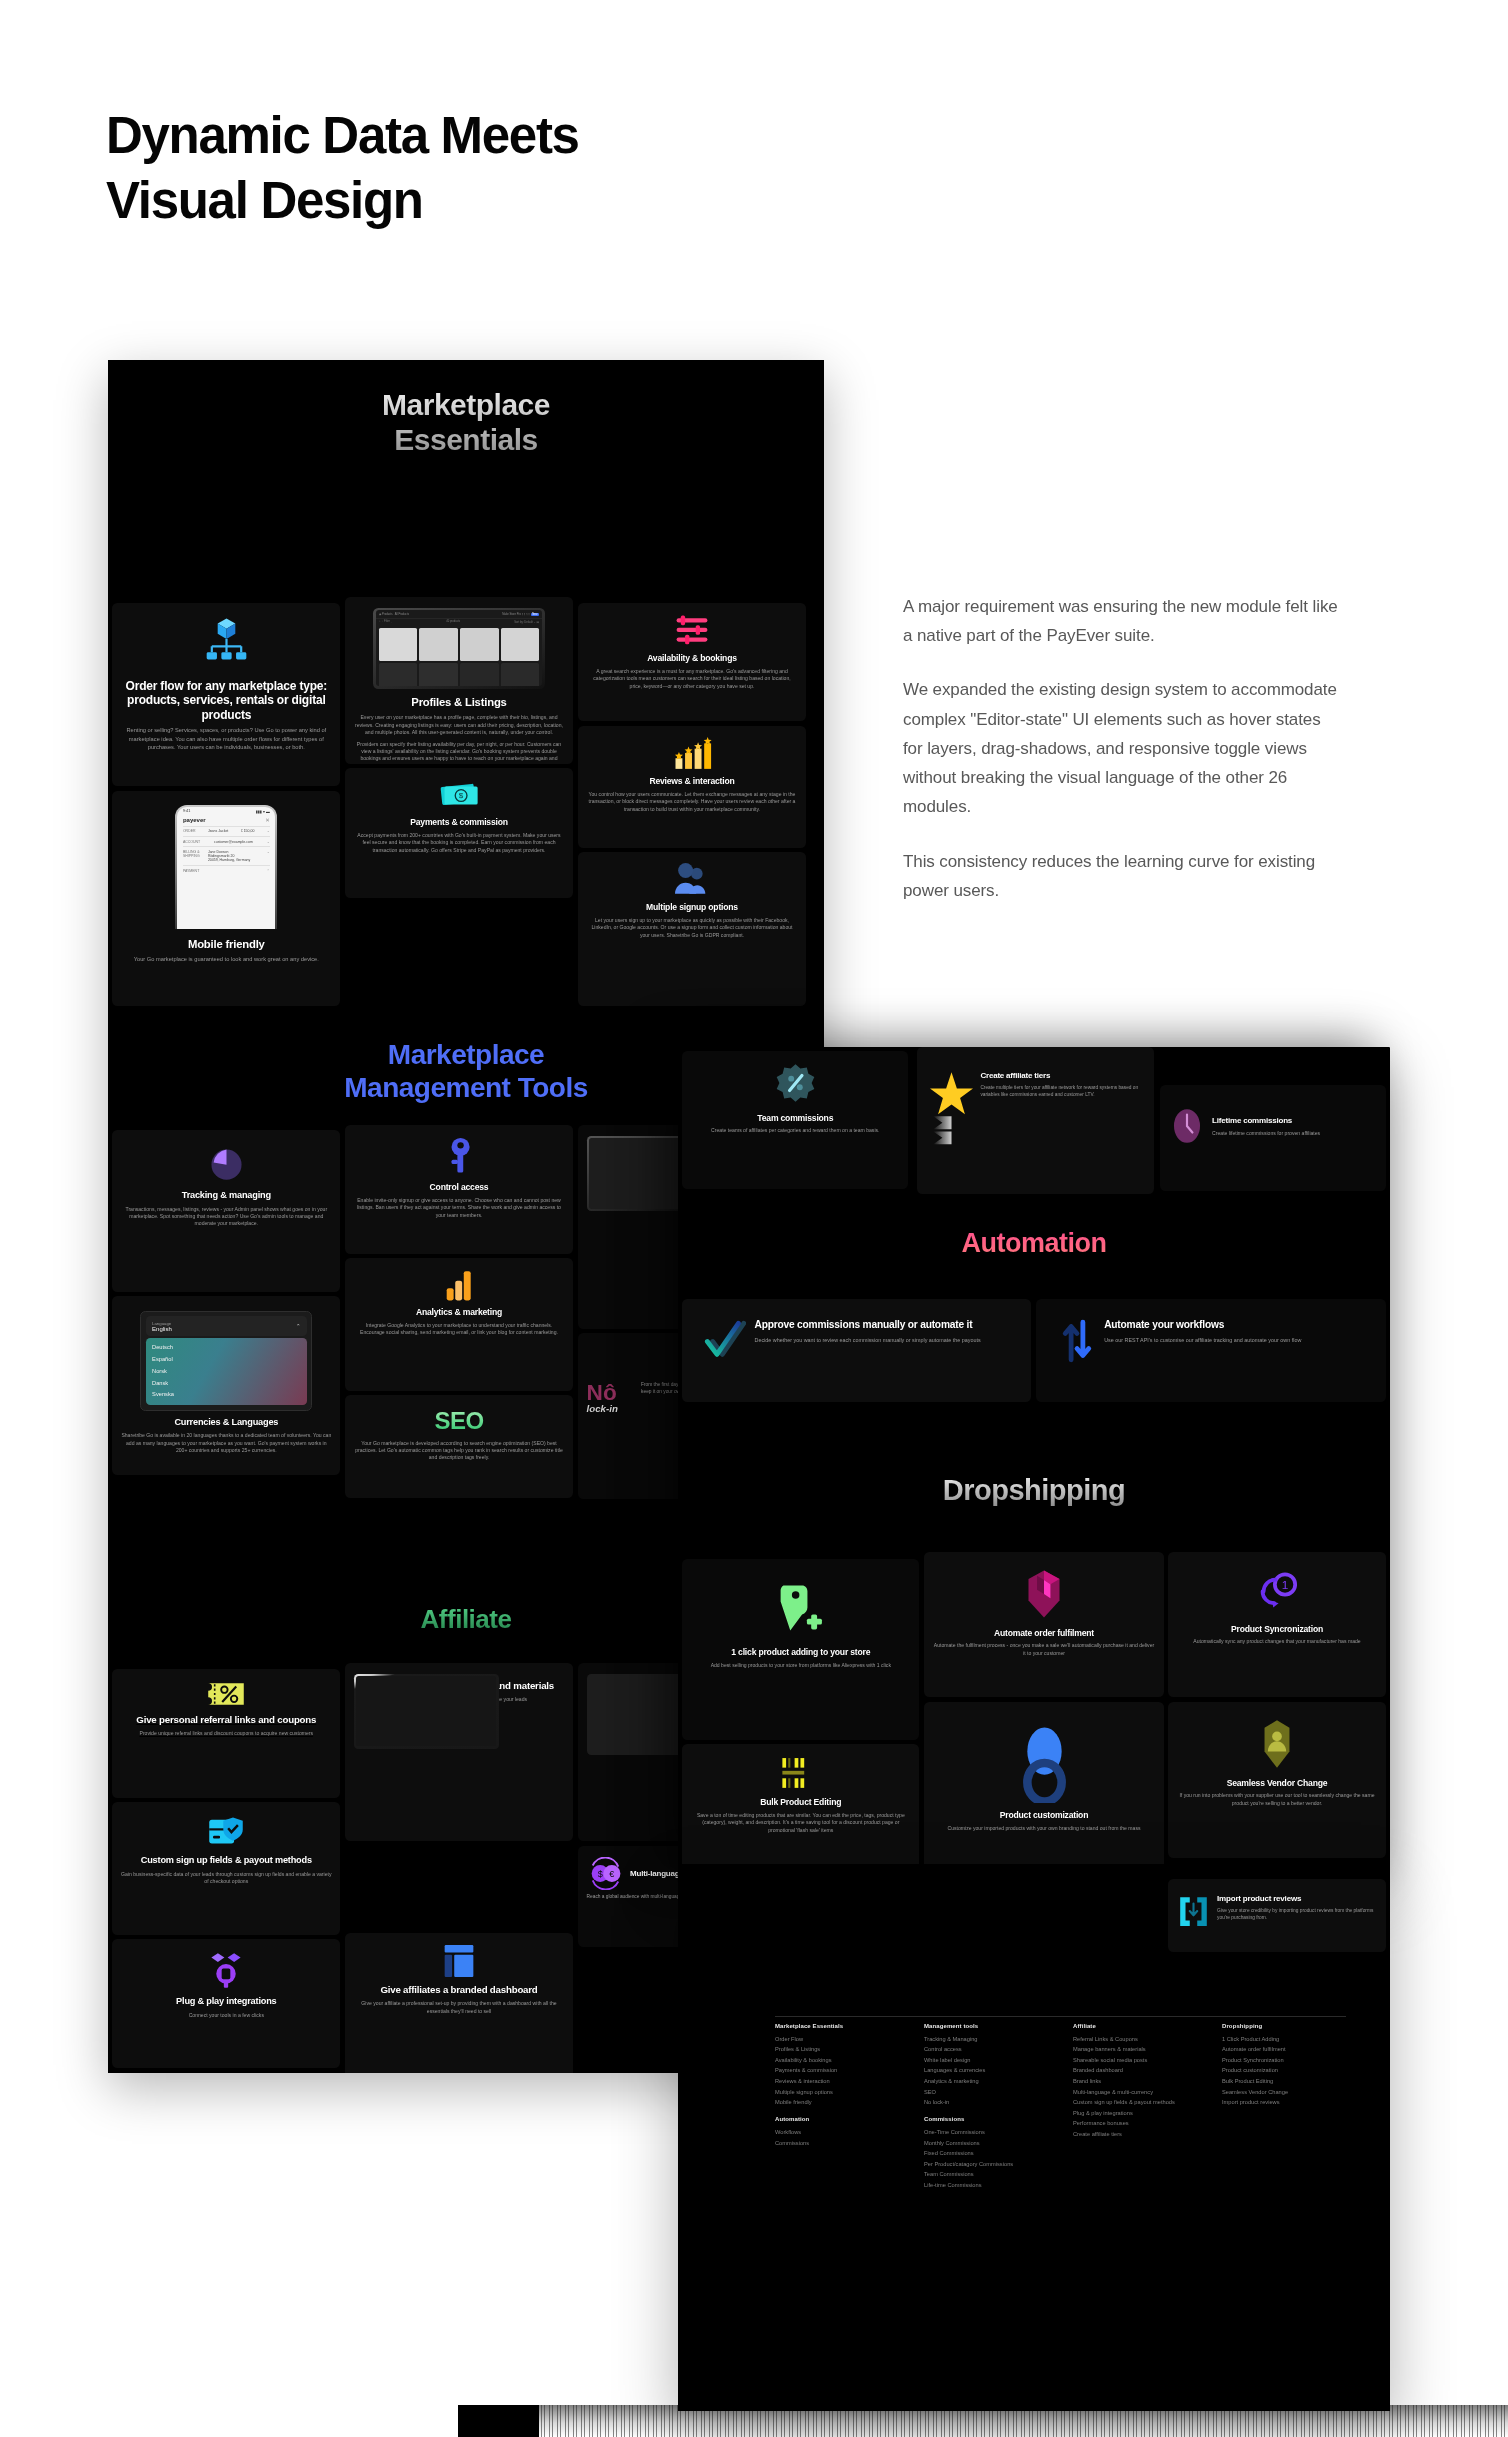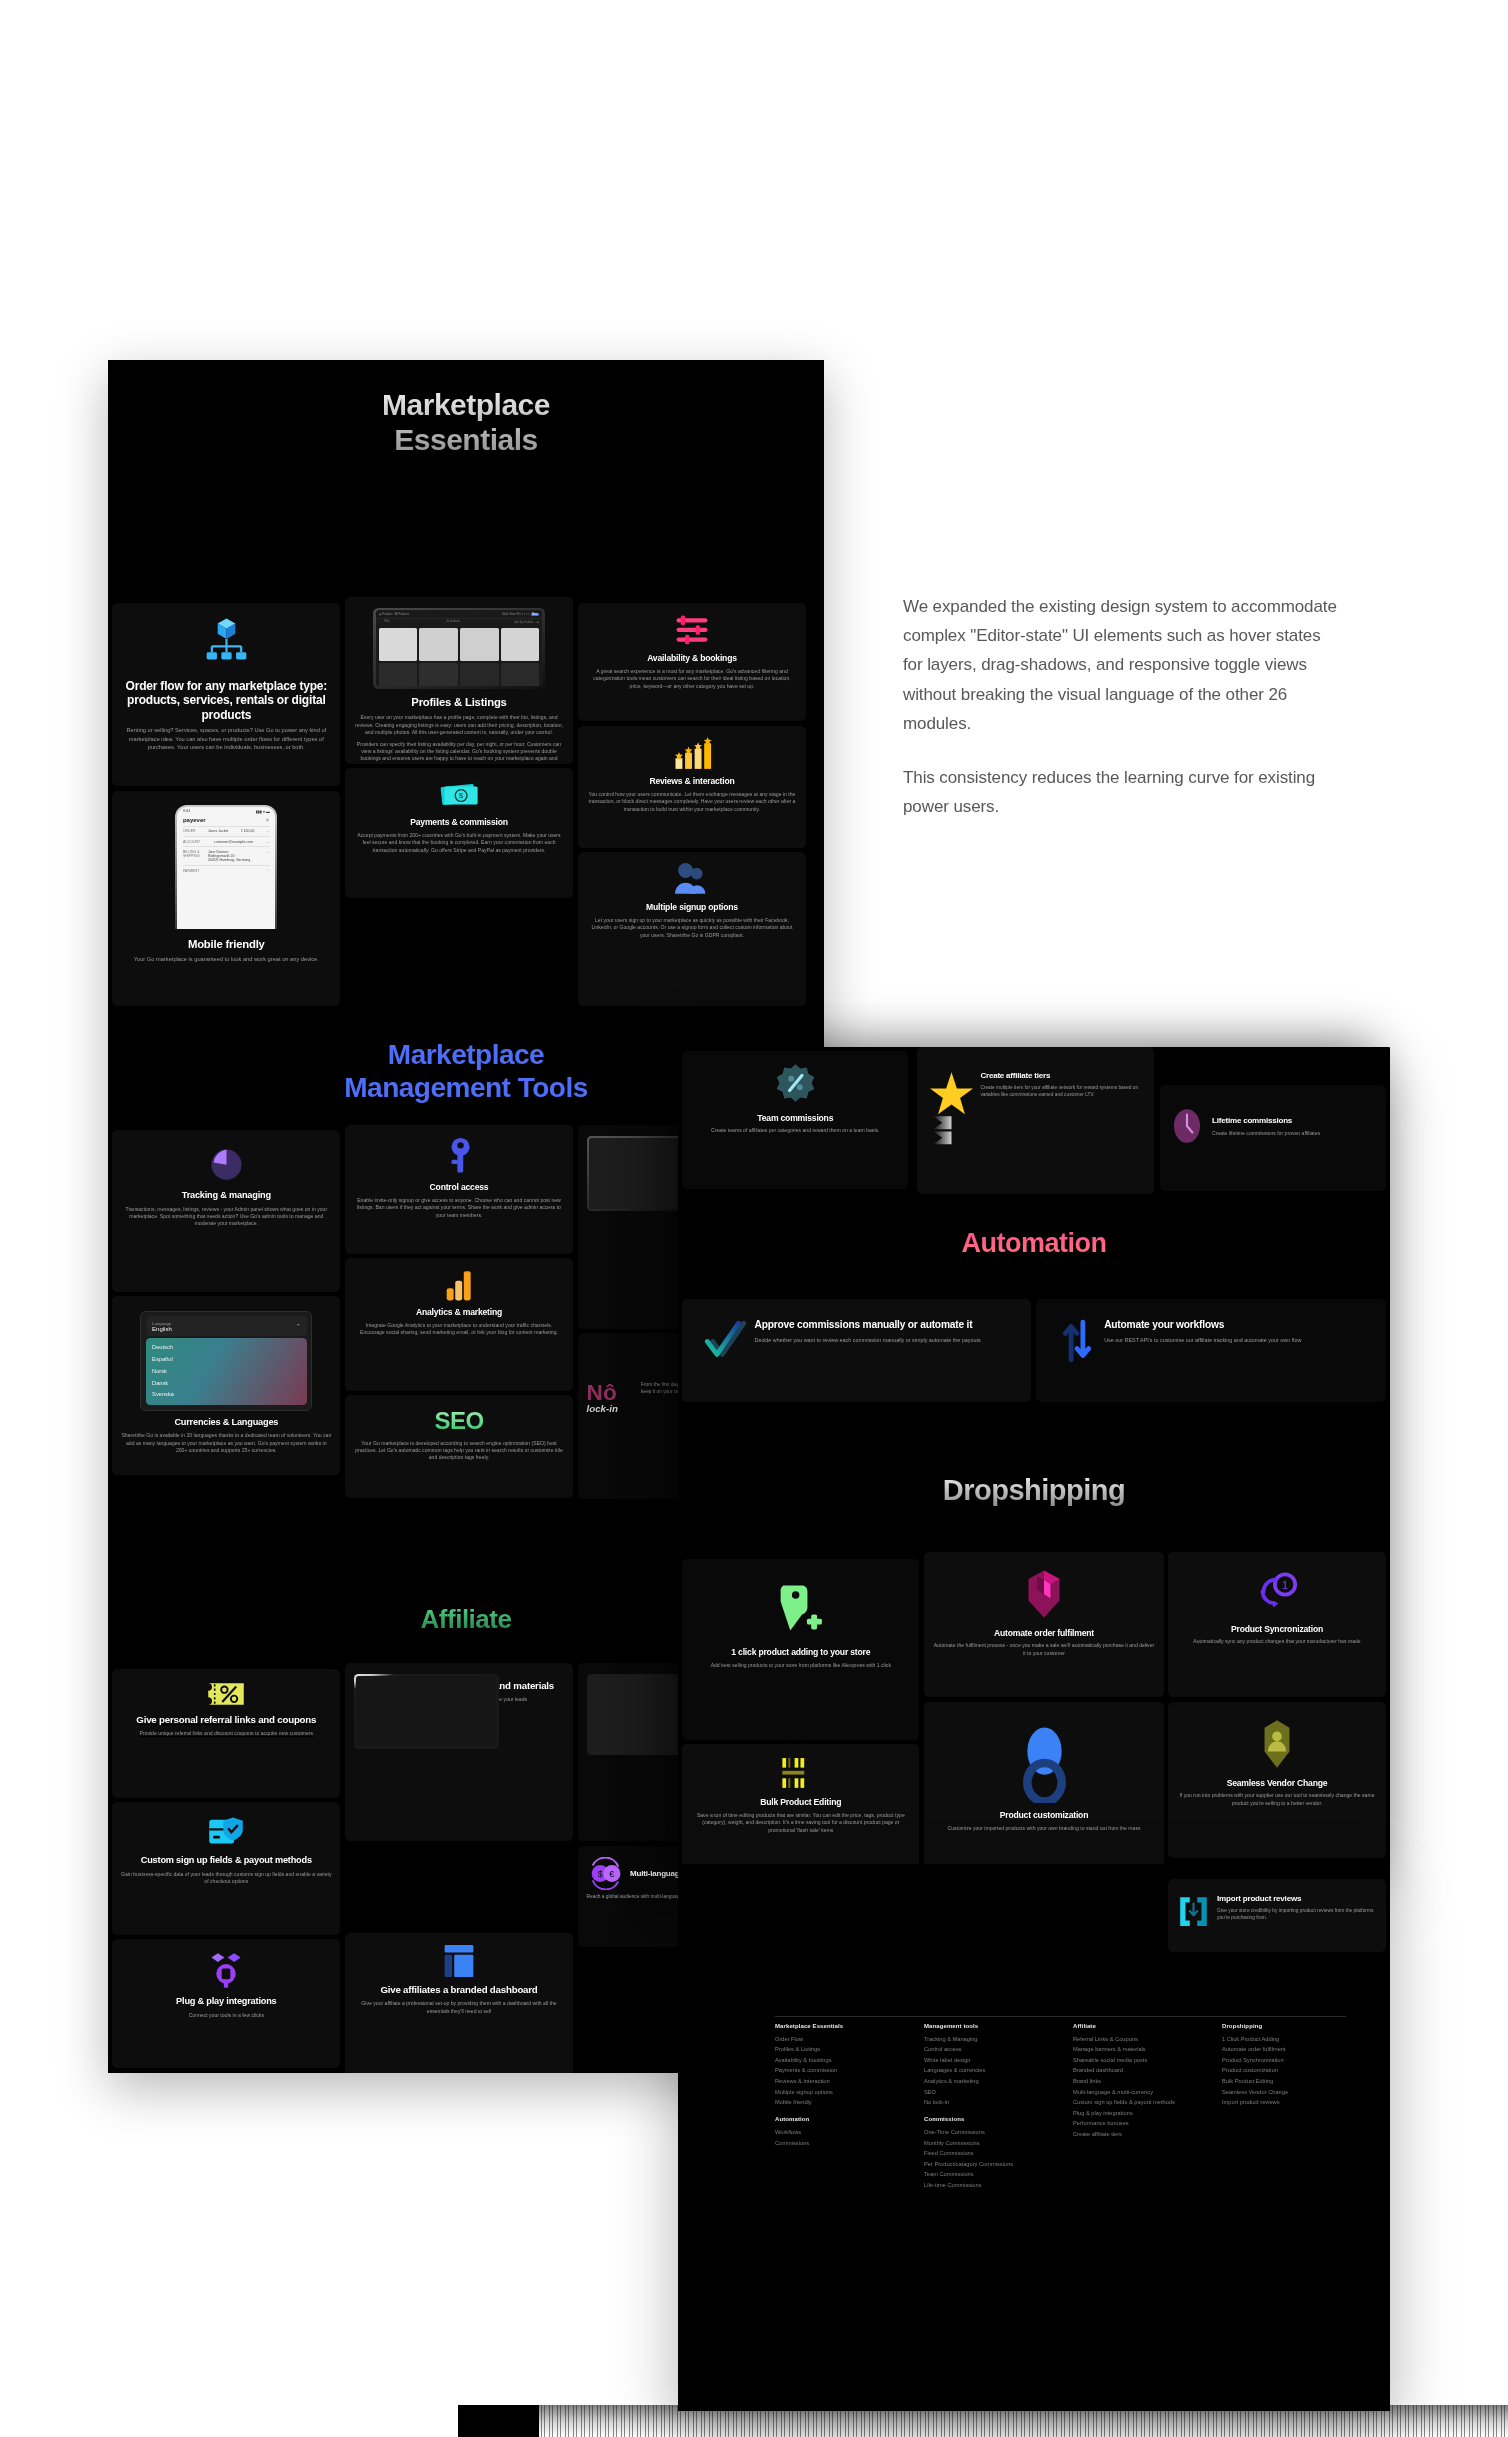--- a/index.html
+++ b/index.html
@@ -103,20 +103,24 @@
   .fcol a { display:block; color:#7e7e7e; font-size:5.7px; line-height:1.85; text-decoration:none; }
 
   
   .mock { position:absolute; border-radius:5.4px; overflow:hidden; }
 </style>
 </head>
 <body>
 
 <div class="page">
 
+  <h1 class="heading">
+    <span>Dynamic Data Meets</span>
+    <span class="l2">Visual Design</span>
+  </h1>
 
   <div class="card card-back">
 
     <div class="sect-title t-grey" style="position:absolute;left:0;top:27px;width:716px;font-size:30px;">
       <div>Marketplace</div>
       <div>Essentials</div>
     </div>
 
     <div class="tile" style="left:4.3px;top:243px;width:228px;height:183px;">
       <svg class="ico" width="47" height="47" viewBox="0 0 64 64">
@@ -647,20 +651,21 @@
       <a>Automate order fulfilment</a>
       <a>Product Synchronization</a>
       <a>Product customization</a>
       <a>Bulk Product Editing</a>
       <a>Seamless Vendor Change</a>
       <a>Import product reviews</a>
     </div>
   </div>
 
   <div class="copy">
+    <p>A major requirement was ensuring the new module felt like a native part of the PayEver suite.</p>
     <p>We expanded the existing design system to accommodate complex "Editor-state" UI elements such as hover states for layers, drag-shadows, and responsive toggle views without breaking the visual language of the other 26 modules.</p>
     <p>This consistency reduces the learning curve for existing power users.</p>
   </div>
 
   <div class="dither-blk"></div>
   <div class="dither"></div>
 
 </div>
 
 

